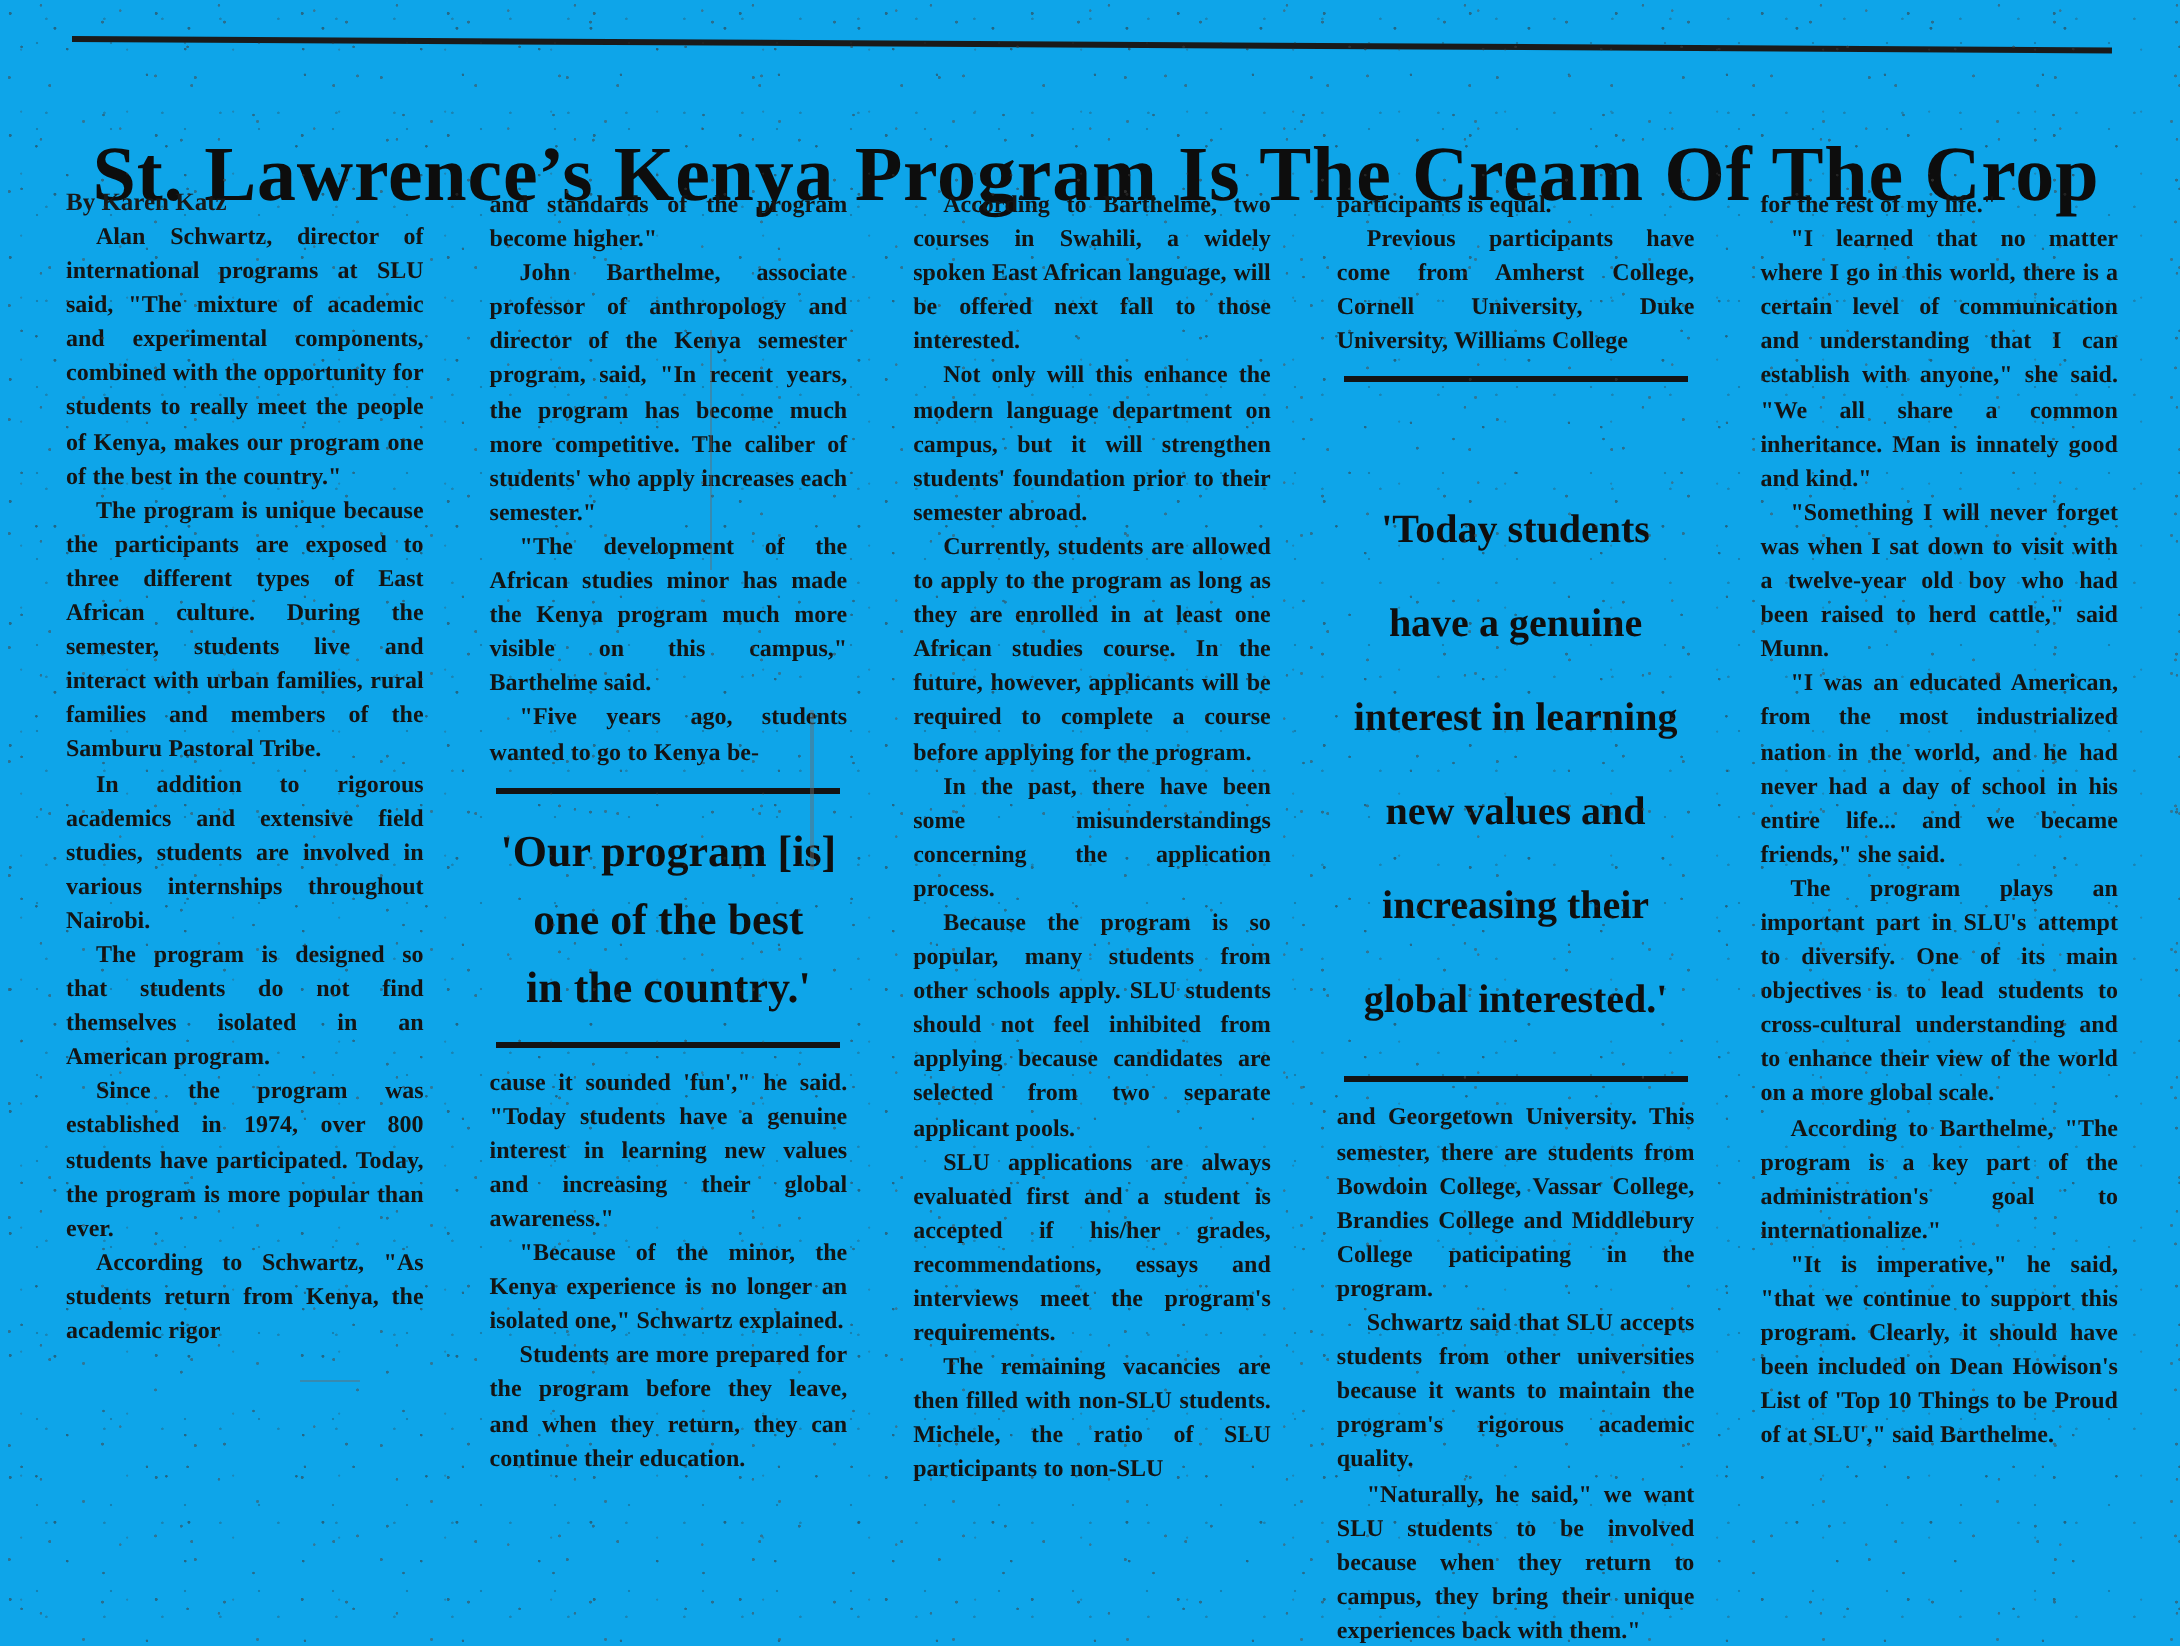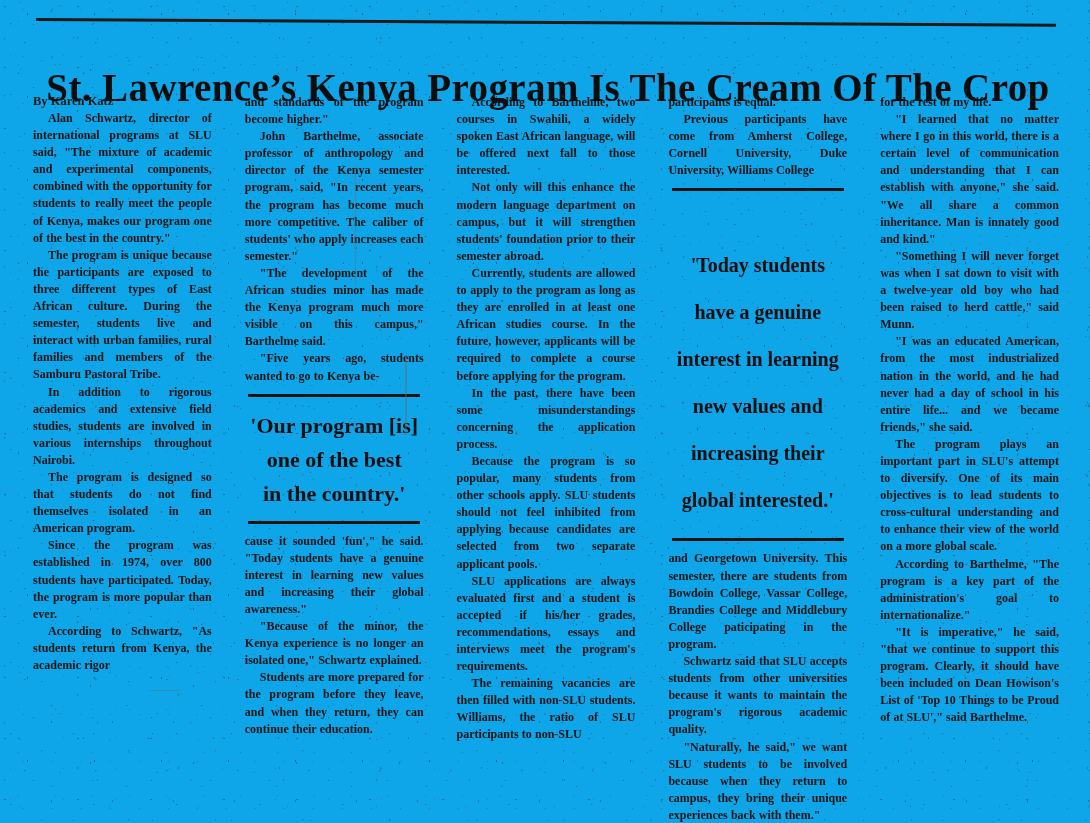--- a/index.html
+++ b/index.html
@@ -217,21 +217,21 @@
       <p class="body">Students are more prepared for the program before they leave, and when they return, they can continue their education.</p>
     </div>
 
     <div class="col">
       <p class="body">According to Barthelme, two courses in Swahili, a widely spoken East African language, will be offered next fall to those interested.</p>
       <p class="body">Not only will this enhance the modern language department on campus, but it will strengthen students' foundation prior to their semester abroad.</p>
       <p class="body">Currently, students are allowed to apply to the program as long as they are enrolled in at least one African studies course. In the future, however, applicants will be required to complete a course before applying for the program.</p>
       <p class="body">In the past, there have been some misunderstandings concerning the application process.</p>
       <p class="body">Because the program is so popular, many students from other schools apply. SLU students should not feel inhibited from applying because candidates are selected from two separate applicant pools.</p>
       <p class="body">SLU applications are always evaluated first and a student is accepted if his/her grades, recommendations, essays and interviews meet the program's requirements.</p>
-      <p class="body">The remaining vacancies are then filled with non-SLU students. Williams, the ratio of SLU participants to non-SLU</p>
+      <p class="body">The remaining vacancies are then filled with non-SLU students. Michele, the ratio of SLU participants to non-SLU</p>
     </div>
 
     <div class="col">
       <p class="body cont">participants is equal.</p>
       <p class="body">Previous participants have come from Amherst College, Cornell University, Duke University, Williams College</p>
 
       <div class="pullquote pq-wide">
         <div class="pq-rule top"></div>
         <div class="pq-body">
           <div class="pq-line">'Today students</div>

